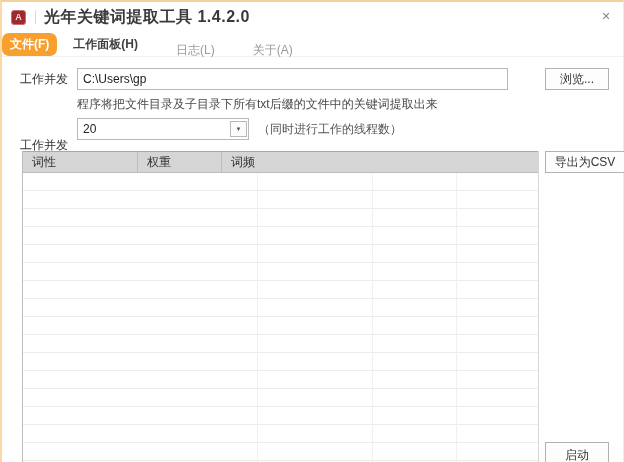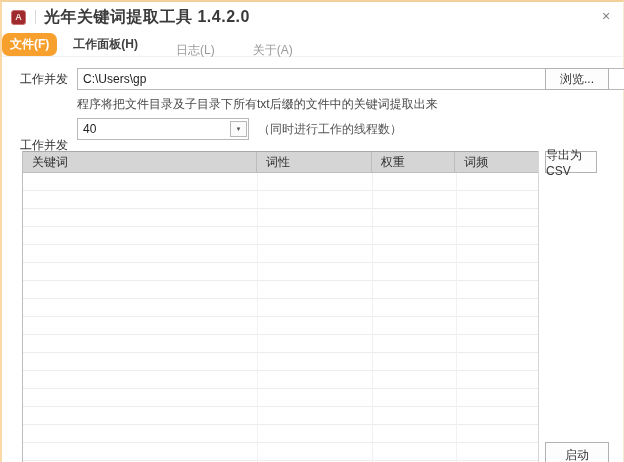--- a/index.html
+++ b/index.html
@@ -58,21 +58,21 @@
   }
   .menu-tab.highlight{
     color:#404040;font-weight:bold;margin-left:6px;
   }
   .menu-tab.plain{margin-left:18px;margin-top:12px;}
   
   .field-label{
     position:absolute;left:18px;font-size:12px;color:#333;line-height:22px;
   }
   .dir-input{
-    position:absolute;left:75px;top:66px;width:548px;height:22px;
+    position:absolute;left:75px;top:66px;width:431px;height:22px;
     border:1px solid #b8b8b8;box-sizing:border-box;
     font-family:inherit;font-size:12px;color:#222;padding:0 5px;outline:none;
     background:#fff;
   }
   .btn{
     position:absolute;height:22px;
     background:#fdfdfd;border:1px solid #b2b2b2;box-sizing:border-box;
     font-family:Liberation Sans, sans-serif;font-size:12px;color:#333;
     display:flex;align-items:center;justify-content:center;cursor:pointer;
   }
@@ -116,21 +116,21 @@
   .th:last-child{border-right:none;}
   .col-0{width:235px;} .col-1{width:115px;text-align:right;} .col-2{width:84px;} .col-3{width:83px;}
   .table-body{
     position:absolute;left:0;right:0;top:22px;bottom:0;overflow:hidden;
     background:repeating-linear-gradient(
       to bottom,
       #ffffff 0px,#ffffff 17px,#ececec 17px,#ececec 18px);
   }
   .vline{position:absolute;top:0;bottom:0;width:1px;background:#f1f1f1;}
   .vline-1{left:234px;} .vline-2{left:349px;} .vline-3{left:433px;}
-  .export-btn{left:543px;top:149px;width:52px;}
+  .export-btn{left:543px;top:149px;width:80px;}
   .start-btn{left:543px;top:440px;width:64px;height:26px;}
 </style>
 </head>
 <body>
 
 <div class="window">
 
   <div class="titlebar">
     <div class="app-icon">A</div>
     <div class="title-sep"></div>
@@ -146,28 +146,27 @@
   </div>
 
   <div class="field-label" style="top:66px">工作并发</div>
   <input class="dir-input" type="text" value="C:\Users\gp" style="">
   <div class="btn browse-btn">浏览...</div>
 
   <div class="helper-text">程序将把文件目录及子目录下所有txt后缀的文件中的关键词提取出来</div>
 
   <div class="field-label" style="top:132px">工作并发</div>
   <div class="combo">
-    <div class="combo-value">40</div>
+    <div class="combo-value">20</div>
     <div class="combo-arrow">▼</div>
   </div>
   <div class="combo-note">（同时进行工作的线程数）</div>
 
   <div class="table">
     <div class="table-header">
-      <div class="th col-0">关键词</div>
       <div class="th col-1">词性</div>
       <div class="th col-2">权重</div>
       <div class="th col-3">词频</div>
     </div>
     <div class="table-body">
       <div class="vline vline-1"></div>
       <div class="vline vline-2"></div>
       <div class="vline vline-3"></div>
     </div>
   </div>

